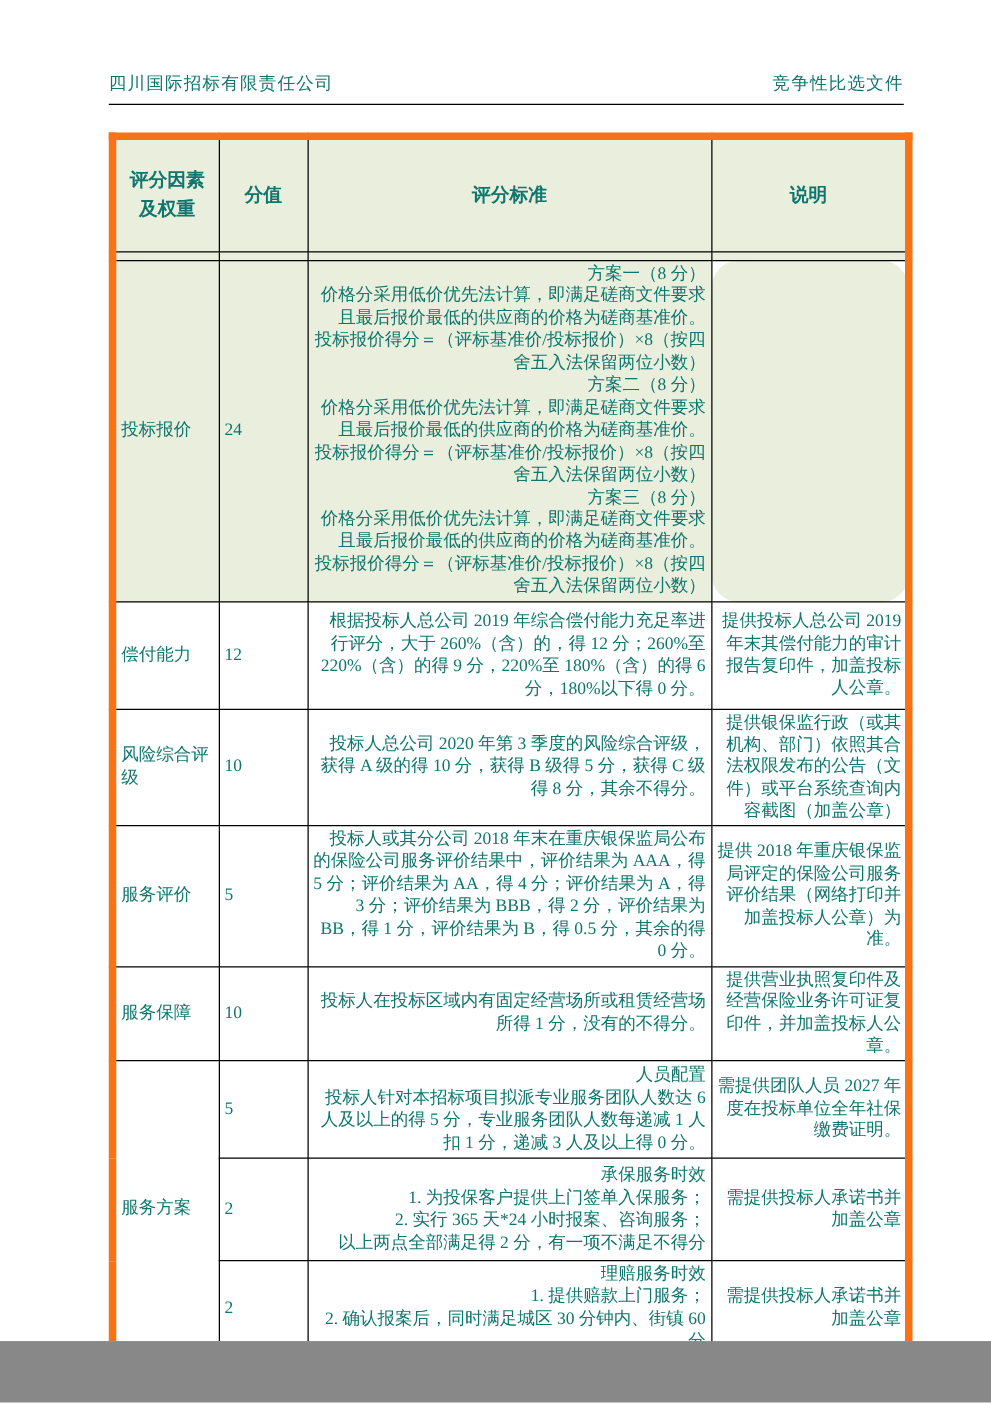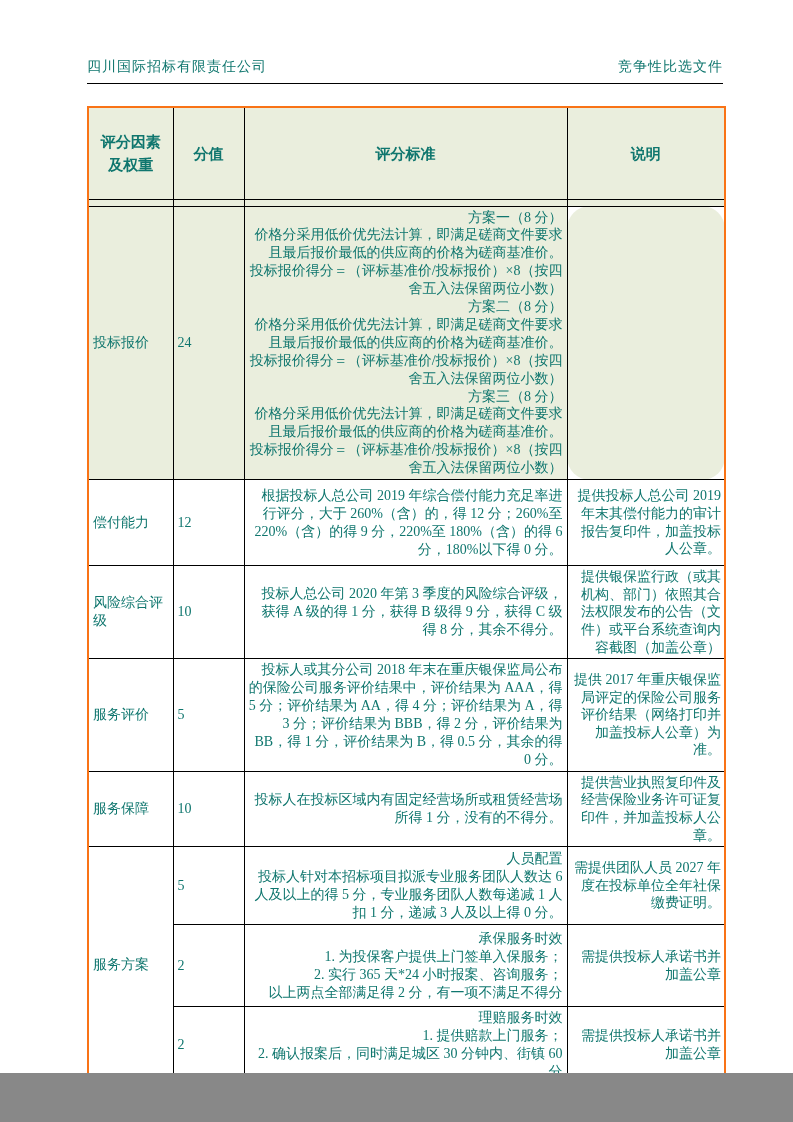--- a/index.html
+++ b/index.html
@@ -22,21 +22,21 @@
     font-size: 14px;
     letter-spacing: 1px;
     padding-bottom: 7px;
     border-bottom: 1.5px solid #000;
   }
   table.scoring {
     margin-top: 22px;
     border-collapse: collapse;
     table-layout: fixed;
     width: 637px;
-    border: 2px solid #f97316;
+    border: 6px solid #f97316;
   }
   col.c1 { width: 85px; }
   col.c2 { width: 71px; }
   col.c3 { width: 323px; }
   col.c4 { width: 158px; }
   th, td { border: 1px solid #000; }
   thead th {
     background: #eaeedd;
     font-family: "Liberation Sans", "DejaVu Sans", sans-serif;
     font-weight: bold;
@@ -117,28 +117,28 @@
         </tr>
         <tr style="height: 86px;">
           <td class="factor-cell" rowspan="1">偿付能力</td>
           <td class="score-cell">12</td>
           <td class="criteria-cell">根据投标人总公司 2019 年综合偿付能力充足率进行评分，大于 260%（含）的，得 12 分；260%至 220%（含）的得 9 分，220%至 180%（含）的得 6 分，180%以下得 0 分。</td>
           <td class="note-cell">提供投标人总公司 2019 年末其偿付能力的审计报告复印件，加盖投标人公章。</td>
         </tr>
         <tr style="height: 90px;">
           <td class="factor-cell" rowspan="1">风险综合评级</td>
           <td class="score-cell">10</td>
-          <td class="criteria-cell">投标人总公司 2020 年第 3 季度的风险综合评级，获得 A 级的得 1 分，获得 B 级得 9 分，获得 C 级得 8 分，其余不得分。</td>
+          <td class="criteria-cell">投标人总公司 2020 年第 3 季度的风险综合评级，获得 A 级的得 10 分，获得 B 级得 5 分，获得 C 级得 8 分，其余不得分。</td>
           <td class="note-cell">提供银保监行政（或其机构、部门）依照其合法权限发布的公告（文件）或平台系统查询内容截图（加盖公章）</td>
         </tr>
         <tr style="height: 101px;">
           <td class="factor-cell" rowspan="1">服务评价</td>
           <td class="score-cell">5</td>
           <td class="criteria-cell">投标人或其分公司 2018 年末在重庆银保监局公布的保险公司服务评价结果中，评价结果为 AAA，得 5 分；评价结果为 AA，得 4 分；评价结果为 A，得 3 分；评价结果为 BBB，得 2 分，评价结果为 BB，得 1 分，评价结果为 B，得 0.5 分，其余的得 0 分。</td>
-          <td class="note-cell">提供 2017 年重庆银保监局评定的保险公司服务评价结果（网络打印并加盖投标人公章）为准。</td>
+          <td class="note-cell">提供 2018 年重庆银保监局评定的保险公司服务评价结果（网络打印并加盖投标人公章）为准。</td>
         </tr>
         <tr style="height: 66px;">
           <td class="factor-cell" rowspan="1">服务保障</td>
           <td class="score-cell">10</td>
           <td class="criteria-cell">投标人在投标区域内有固定经营场所或租赁经营场所得 1 分，没有的不得分。</td>
           <td class="note-cell">提供营业执照复印件及经营保险业务许可证复印件，并加盖投标人公章。</td>
         </tr>
         <tr style="height: 78px;">
           <td class="factor-cell" rowspan="3">服务方案</td>
           <td class="score-cell">5</td>

